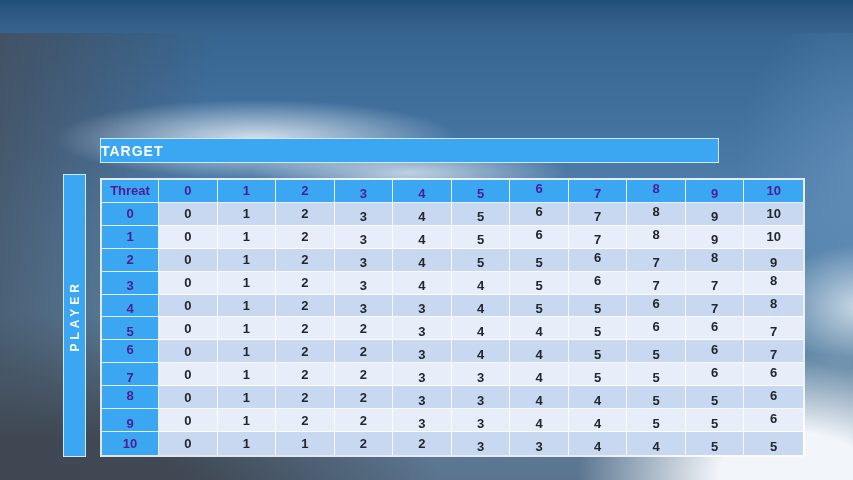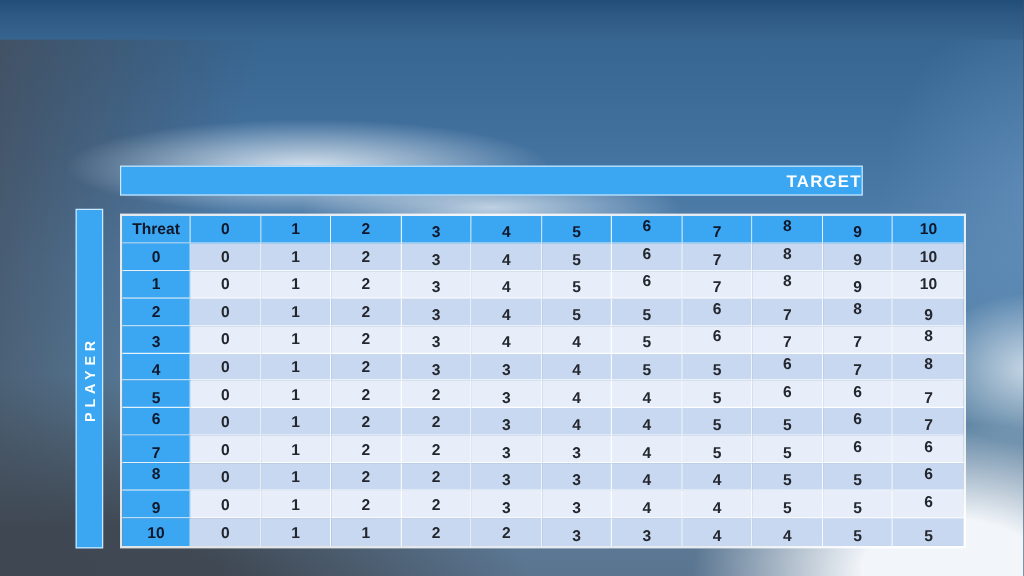--- a/index.html
+++ b/index.html
@@ -33,21 +33,21 @@
     font-size:31px;line-height:33px;font-weight:bold;letter-spacing:1px;
     color:#ffffff;text-transform:uppercase;transform:scaleX(0.98);transform-origin:left top;
     text-shadow:
       -2px -2px 0 #696e74, 2px -2px 0 #696e74, -2px 2px 0 #696e74, 2px 2px 0 #696e74,
       0 -2px 0 #696e74, 0 2px 0 #696e74, -2px 0 0 #696e74, 2px 0 0 #696e74,
       0 0 5px rgba(85,90,96,0.9);
   }
   .target-band{
     position:absolute;left:100px;top:138px;width:619px;height:25px;box-sizing:border-box;
     background:var(--accent-blue,#3ba6f2);border:1px solid rgba(235,244,252,0.85);
-    display:flex;align-items:center;justify-content:flex-end;
+    display:flex;align-items:center;justify-content:flex-start;
   }
   .target-band span{color:#fff;font-weight:bold;font-size:14px;letter-spacing:1px;}
   .player-band{
     position:absolute;left:63px;top:174px;width:23px;height:283px;box-sizing:border-box;
     background:var(--accent-blue,#3ba6f2);border:1px solid rgba(235,244,252,0.85);
     display:flex;align-items:center;justify-content:center;
   }
   .player-band span{
     color:#fff;font-weight:bold;font-size:12px;letter-spacing:4px;
     writing-mode:vertical-rl;transform:rotate(180deg);
@@ -58,21 +58,21 @@
     border:2px solid rgba(255,255,255,0.85);
   }
   .cell{
     display:flex;align-items:center;justify-content:center;
     border-right:1.5px solid rgba(255,255,255,0.85);
     border-bottom:1.5px solid rgba(255,255,255,0.85);
     font-size:13px;font-weight:bold;overflow:hidden;
   }
   .cell.last-col{border-right:none;}
   .cell.last-row{border-bottom:none;}
-  .cell.head{background:var(--accent-blue,#3ba6f2);color:#0f172a;}
+  .cell.head{background:var(--accent-blue,#3ba6f2);color:#4c1d95;}
   .cell.body-even{background:var(--row-light,#c7d8f0);color:var(--cell-text,#23262d);}
   .cell.body-odd{background:var(--row-lighter,#e8eef9);color:var(--cell-text,#23262d);}
   
   .os-desc{transform:translateY(2.5px);display:inline-block;}
   .os-asc{transform:translateY(-2.5px);display:inline-block;}
 </style>
 </head>
 <body>
 
 <div class="slide">

